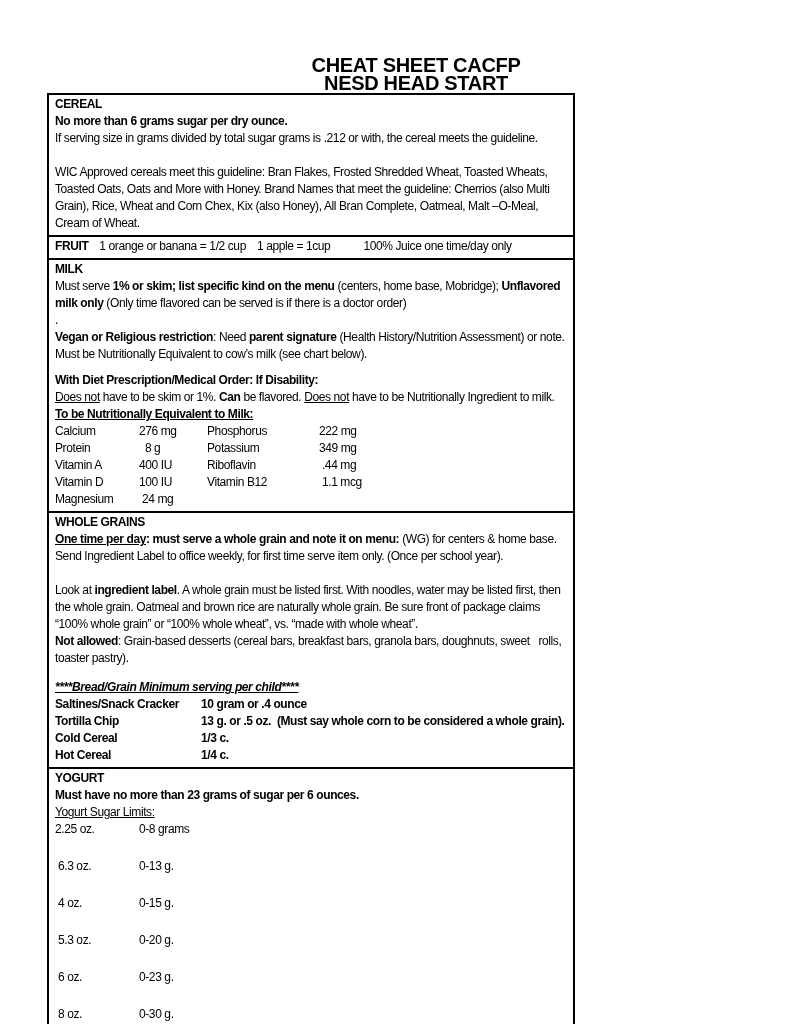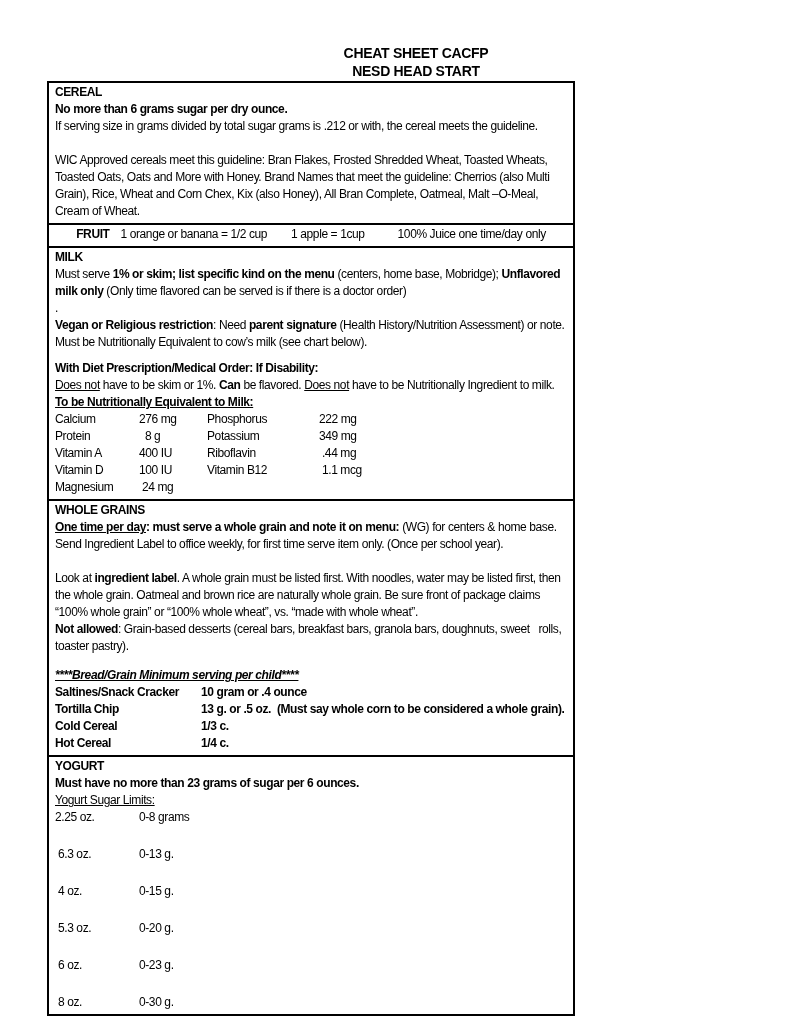--- a/index.html
+++ b/index.html
@@ -8,46 +8,46 @@
     background: #ffffff;
     color: #000000;
     font-family: "Liberation Sans", sans-serif;
     font-size: 12px;
     letter-spacing: -0.4px;
     line-height: 17px;
     overflow: hidden;
     -webkit-font-smoothing: antialiased;
   }
   .title {
-    padding-top: 44px;
+    padding-top: 56px;
     text-align: center;
     font-weight: bold;
-    font-size: 14px;
+    font-size: 20px;
     line-height: 18px;
     letter-spacing: -0.3px;
     margin-left: 41px;
   }
   .doc {
     margin: 1px 0 0 47px;
     width: 528px;
     box-sizing: border-box;
     border: 2px solid #000;
   }
   .sec { padding: 1px 6px 3px 6px; }
   .sec + .sec { border-top: 2px solid #000; }
   .b { font-weight: bold; }
   .u { text-decoration: underline; }
   .i { font-style: italic; }
   .blank { height: 17px; }
   .sp9 { height: 9px; }
   .sp12 { height: 12px; }
   p, .line { margin: 0; white-space: pre-wrap; }
   
-  .fruit-row { display: flex; align-items: baseline; justify-content: center; }
-  .fruit-row .item { margin-left: 24px; }
+  .fruit-row { display: flex; align-items: baseline; }
+  .fruit-row .item { margin-left: 11px; }
   .fruit-row .item:nth-child(2) { margin-left: 11px; }
   .fruit-row .item:nth-child(4) { margin-left: 33px; }
   
   .ngrid { display: grid; grid-template-columns: 84px 68px 112px auto; }
   .ngrid span { white-space: pre-wrap; }
   
   .grid2-bread { display: grid; grid-template-columns: 146px auto; font-weight: bold; }
   .grid2-bread span { white-space: pre-wrap; }
   .grid2-yogurt { display: grid; grid-template-columns: 64px auto; gap: 20px; }
   .grid2-yogurt span { white-space: pre-wrap; }

